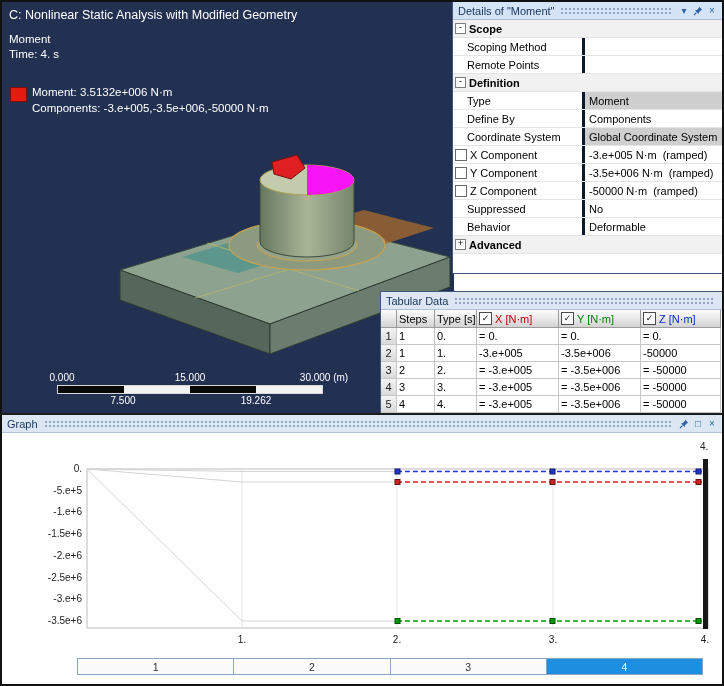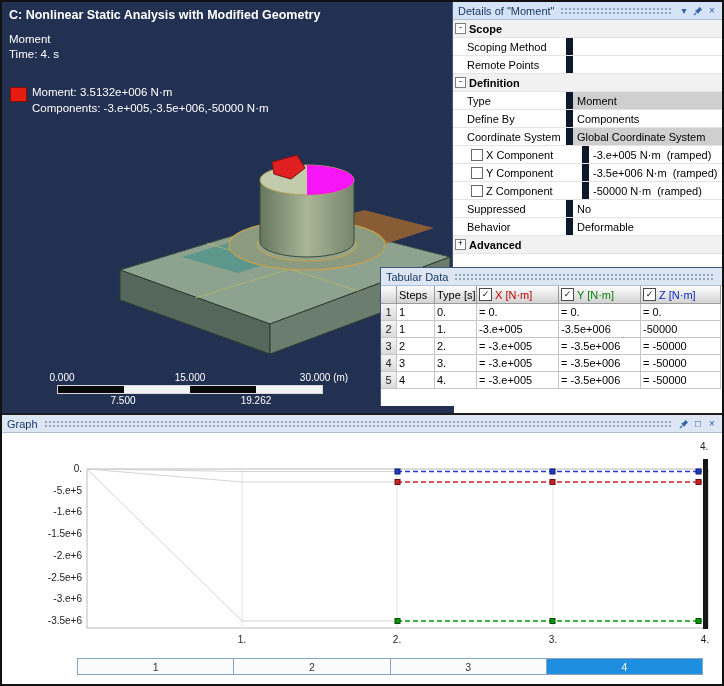--- a/index.html
+++ b/index.html
@@ -3,21 +3,21 @@
 <meta charset="utf-8">
 <style>
   html,body{margin:0;padding:0;background:#fff;}
   .app{position:relative;width:724px;height:686px;box-sizing:border-box;border:2px solid #111;
        background:#fff;font-family:"Liberation Sans",sans-serif;overflow:hidden;}
   .abs{position:absolute;}
 
   
   .viewport{position:absolute;left:0;top:0;width:452px;height:411px;background:#223052;overflow:hidden;}
   .vp-text{position:absolute;color:#fff;font-size:11.5px;white-space:nowrap;}
-  .vp-title{font-weight:bold;font-size:12.5px;}
+  .vp-title{font-weight:normal;font-size:12.5px;}
   .legend-swatch{position:absolute;width:15px;height:13px;background:#e51b12;border:1px solid #7d0f08;}
   .ruler-bar{position:absolute;display:flex;height:7px;border:1px solid #d8d8d8;}
   .ruler-seg{width:66px;height:7px;}
   .rl{position:absolute;color:#fff;font-size:10px;transform:translateX(-50%);white-space:nowrap;}
 
   
   .pane-header{height:17px;display:flex;align-items:center;background:#dde7f4;
                border-bottom:1px solid #aebfd6;padding:0 3px;}
   .pane-title{font-size:11px;color:#16345f;white-space:nowrap;padding:0 6px 0 2px;}
   .dots{flex:1;height:8px;margin-right:6px;
@@ -25,29 +25,29 @@
   .hdr-icon{width:14px;height:13px;display:flex;align-items:center;justify-content:center;
             color:#2f62a8;font-size:10px;cursor:pointer;flex:none;}
 
   
   .details{position:absolute;left:450px;top:0;width:270px;height:272px;background:#fff;
            border-left:1px solid #42557a;border-bottom:1px solid #42557a;box-sizing:border-box;}
   .drow{display:flex;height:17px;border-bottom:1px solid #e4e4e4;font-size:11px;align-items:stretch;}
   .drow.section{background:#f1f1f1;font-weight:bold;align-items:center;}
   .expander{width:9px;height:9px;border:1px solid #7e7e7e;background:#fff;font-size:9px;line-height:7px;
             text-align:center;margin:0 3px 0 2px;flex:none;font-weight:normal;}
-  .dlabel{width:120px;border-right:7px solid #0f172a;display:flex;align-items:center;
+  .dlabel{width:132px;border-right:3px solid #0f172a;display:flex;align-items:center;
           padding-left:14px;box-sizing:border-box;gap:3px;}
-  .dlabel.haschk{padding-left:2px;margin-left:16px;}
+  .dlabel.haschk{padding-left:2px;}
   .dvalue{flex:1;display:flex;align-items:center;padding-left:4px;white-space:pre;overflow:hidden;}
   .val-gray{background:#cfcfcf;}
   .mini-check{width:10px;height:10px;border:1px solid #6a6a6a;background:#fff;flex:none;}
 
   
-  .tabular{position:absolute;left:378px;top:265px;width:342px;height:139px;background:#fff;
+  .tabular{position:absolute;left:378px;top:289px;width:342px;height:139px;background:#fff;
            border-left:1px solid #42557a;border-top:1px solid #42557a;box-sizing:border-box;}
   .tgrid{display:grid;grid-template-columns:16px 38px 42px 82px 82px 80px;}
   .tcell{border-right:1px solid #c6c6c6;border-bottom:1px solid #c6c6c6;font-size:11px;
          height:17px;display:flex;align-items:center;padding:0 2px;box-sizing:border-box;
          white-space:nowrap;overflow:hidden;background:#fff;}
   .thead{height:18px;background:linear-gradient(#fdfdfd,#d3d3d3);border-right:1px solid #9b9b9b;
          border-bottom:1px solid #9b9b9b;}
   .tindex{background:linear-gradient(#f4f4f4,#dadada);justify-content:center;color:#222;}
   .cb{width:11px;height:11px;border:1px solid #4a4a4a;background:#fff;font-size:9px;line-height:10px;
       text-align:center;margin-right:3px;flex:none;color:#111;}

